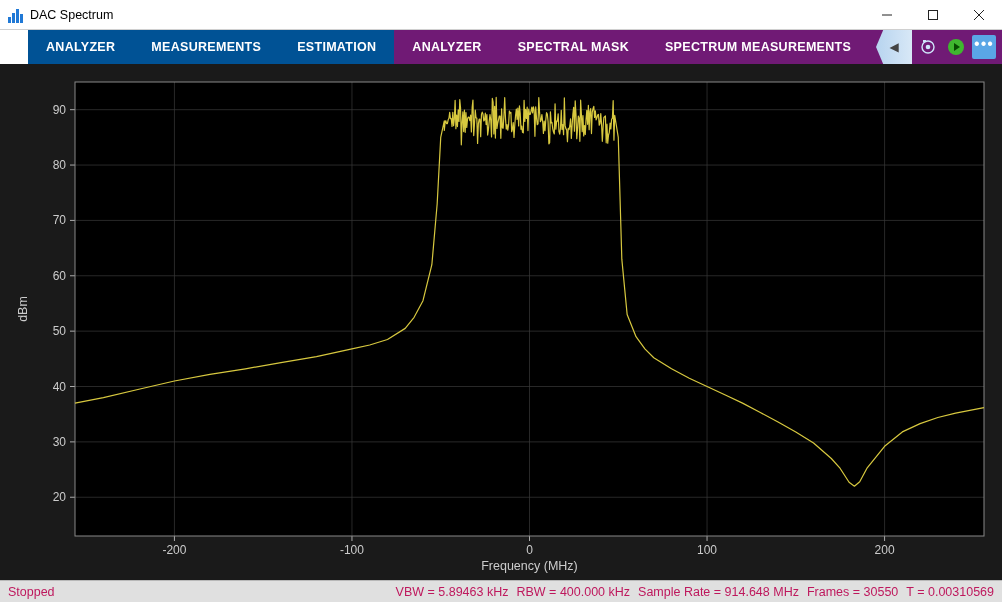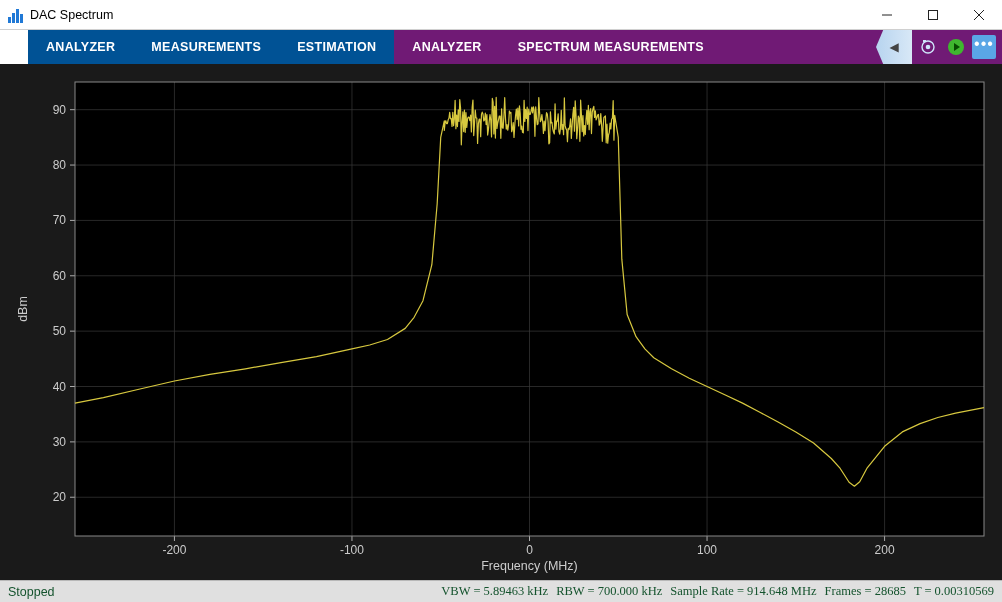--- a/index.html
+++ b/index.html
@@ -81,24 +81,24 @@
 .plot-area svg { display: block; }
 
 .statusbar {
   height: 22px;
   background: #e0e0e0;
   border-top: 1px solid #b8b8b8;
   display: flex;
   align-items: center;
   padding: 0 8px;
   font-size: 12.5px;
-  color: #14532d;
+  color: #be185d;
 }
 .statusbar .status-left { }
-.statusbar .status-right { margin-left: auto; display: flex; gap: 8px; font-family: Liberation Serif, serif; }
+.statusbar .status-right { margin-left: auto; display: flex; gap: 8px; }
 </style>
 </head>
 <body>
 
 <div class="titlebar">
   <div class="app-icon">
     <span style="height:6px"></span>
       <span style="height:10px"></span>
       <span style="height:14px"></span>
       <span style="height:9px"></span>
@@ -122,20 +122,21 @@
         </svg>
       </div>
   </div>
 </div>
 
 <div class="tabbar">
   <div class="tab selected">ANALYZER</div>
   <div class="tab selected">MEASUREMENTS</div>
   <div class="tab selected">ESTIMATION</div>
   <div class="tab">ANALYZER</div>
+  <div class="tab">SPECTRAL MASK</div>
   <div class="tab">SPECTRUM MEASUREMENTS</div>
   <div class="spacer"></div>
   <div class="tools">
     <div class="arrow-back">
       <span class="arrow-back-inner">◀</span>
     </div>
     <div class="tool-btn">
       <svg width="18" height="18" viewBox="0 0 18 18">
           <circle cx="9" cy="9" r="6" fill="none" stroke="#cfe6fb" stroke-width="1.4"></circle>
           <circle cx="9" cy="9" r="2.3" fill="#cfe6fb"></circle>
@@ -199,18 +200,18 @@
       <text x="529.5" y="506" fill="#ccc" font-size="12.5" text-anchor="middle" font-family="Arial">Frequency (MHz)</text>
       <text x="0" y="0" fill="#ccc" font-size="12.5" text-anchor="middle" font-family="Arial" transform="translate(27,245) rotate(-90)">dBm</text>
       <path d="M 75 339.1219512195122 L 103.40625 333.5853658536586 L 138.9140625 325.280487804878 L 174.421875 316.9756097560976 L 209.9296875 310.33170731707315 L 245.4375 304.79512195121947 L 280.9453125 298.70487804878053 L 316.453125 292.6146341463415 L 351.9609375 284.86341463414635 L 369.71484375 280.9878048780488 L 387.46875 275.45121951219517 L 405.22265625 264.3780487804878 L 414.099609375 253.3048780487805 L 422.9765625 236.6951219512195 L 431.853515625 200.70731707317077 L 437.1796875 139.8048780487805 L 440.73046875 73.3658536585366 L 444.28125 56.756097560975604 L 444.28125 66.51237609112445 L 445.0559659090909 58.881607264415265 L 445.8306818181818 56.72634021956952 L 446.60539772727276 59.70567962302579 L 447.38011363636366 59.62747770662719 L 448.15482954545456 55.82731196256168 L 448.92954545454546 54.335152484958826 L 449.70426136363636 48.42982980316697 L 450.47897727272726 54.7601229203035 L 451.2536931818182 54.682621977468955 L 452.0284090909091 62.459991411411295 L 452.803125 48.26780094838773 L 453.5778409090909 61.682975430169165 L 454.3525568181818 55.063559756274 L 455.1272727272727 36.26221544003215 L 455.9019886363637 64.65789935301677 L 456.6767045454546 50.98165590314204 L 457.4514204545455 62.55878078497636 L 458.22613636363633 45.96336297403889 L 459.00085227272723 57.430605238890394 L 459.7755681818182 35.70807073888716 L 460.5502840909091 43.90214416898601 L 461.325 80.7822189263577 L 462.0997159090909 58.05077788068269 L 462.8744318181818 47.92706542725131 L 463.64914772727275 67.58595446186666 L 464.42386363636365 46.088542628241896 L 465.19857954545455 68.28621625203726 L 465.97329545454545 48.52620509821975 L 466.74801136363635 63.49653261654328 L 467.52272727272725 54.84664142136313 L 468.2974431818182 53.00793993741786 L 469.0721590909091 53.26003490690363 L 469.846875 56.7424866279178 L 470.6215909090909 51.0951755175966 L 471.3963068181818 67.88009410067815 L 472.17102272727277 43.21093939596426 L 472.94573863636367 36.11666441842095 L 473.7204545454546 71.55314310690778 L 474.4951704545455 59.48400589922369 L 475.2698863636363 46.172538362915645 L 476.0446022727273 53.99755590336264 L 476.8193181818182 54.180433745776895 L 477.5940340909091 79.39491617193647 L 478.36875 59.66526803558958 L 479.1434659090909 55.37512307599502 L 479.9181818181818 55.03241814387462 L 480.69289772727274 72.68107191502833 L 481.46761363636364 50.40747880830861 L 482.24232954545454 48.10873876833119 L 483.01704545454544 50.29518839456557 L 483.79176136363634 56.95920525052975 L 484.56647727272724 55.86457443325065 L 485.3411931818182 49.171309195534036 L 486.1159090909091 60.53974208194671 L 486.890625 50.51877960420478 L 487.6653409090909 71.03354074665509 L 488.4400568181818 65.33266043301148 L 489.21477272727276 57.41854706102225 L 489.98948863636366 50.58431500408591 L 490.76420454545456 56.14226839683505 L 491.53892045454546 72.93182340582848 L 492.31363636363636 34.44029403503555 L 493.08835227272726 38.20324027599736 L 493.8630681818182 70.00351417829353 L 494.6377840909091 42.36523136497715 L 495.4125 74.08480362813498 L 496.1872159090909 33.396972211315074 L 496.9619318181818 64.37213630696812 L 497.7366477272727 59.03560910943543 L 498.5113636363637 55.535601293441346 L 499.2860795454545 51.98731376378555 L 500.0607954545454 52.14478411460465 L 500.83551136363633 74.33303445740222 L 501.61022727272723 44.74880114041025 L 502.3849431818182 63.850323025481885 L 503.1596590909091 64.18102019878148 L 503.934375 51.334146261235446 L 504.7090909090909 33.68620592684243 L 505.4838068181818 54.39207772236665 L 506.25852272727275 65.07165721270837 L 507.03323863636365 60.57910207484798 L 507.80795454545455 66.07325212860547 L 508.58267045454545 60.992246787391366 L 509.35738636363635 47.08365390503889 L 510.13210227272725 49.15239672505129 L 510.9068181818182 48.486851455319425 L 511.6815340909091 67.75960287163838 L 512.45625 65.15240976322349 L 513.2309659090909 58.609478281781605 L 514.0056818181818 73.51926261716602 L 514.7803977272728 61.325548888505296 L 515.5551136363637 51.629379552352304 L 516.3298295454545 45.012116785241744 L 517.1045454545454 55.33329957712073 L 517.8792613636363 44.139049357054546 L 518.6539772727273 62.00781567741268 L 519.4286931818182 41.91246260750762 L 520.2034090909091 49.40595286617287 L 520.978125 65.31385647004299 L 521.7528409090909 62.07553848081676 L 522.5275568181818 68.31956794704797 L 523.3022727272728 68.82662565950227 L 524.0769886363637 36.23273389298032 L 524.8517045454546 57.47642213381164 L 525.6264204545455 45.3999963245883 L 526.4011363636364 54.508762498778594 L 527.1758522727273 43.17275747972258 L 527.9505681818182 66.5748412415033 L 528.7252840909091 45.129670787287466 L 529.5 50.43569122052236 L 530.2747159090909 50.33173763245759 L 531.0494318181818 47.098408961393034 L 531.8241477272727 43.09985552113437 L 532.5988636363636 48.960991016556534 L 533.3735795454545 42.731699545929814 L 534.1482954545454 46.31053941773649 L 534.9230113636363 72.3324948925885 L 535.6977272727272 42.941615340076396 L 536.4724431818182 53.32360183446343 L 537.2471590909091 60.72778812598182 L 538.021875 59.772459651255474 L 538.7965909090909 33.61330751582085 L 539.5713068181818 48.66542998260411 L 540.3460227272727 57.76803640543676 L 541.1207386363637 56.14654099558567 L 541.8954545454546 50.54644108191735 L 542.6701704545455 57.71415613829657 L 543.4448863636364 69.48314610813628 L 544.2196022727273 56.979774985624374 L 544.9943181818182 66.68503133168764 L 545.7690340909091 56.12823405116217 L 546.54375 48.68294479246231 L 547.318465909091 50.04484228975929 L 548.0931818181818 57.74208624351161 L 548.8678977272727 79.84557182465488 L 549.6426136363636 78.65276022158412 L 550.4173295454545 47.737369667055646 L 551.1920454545455 58.843715304229306 L 551.9667613636364 58.28095562164617 L 552.7414772727273 64.79071874558628 L 553.5161931818182 68.03870330506106 L 554.290909090909 69.89980677726595 L 555.065625 39.86293966752072 L 555.8403409090909 65.16998795563154 L 556.6150568181818 57.09014713948363 L 557.3897727272727 57.21307564440974 L 558.1644886363636 49.81184991615652 L 558.9392045454545 67.4097526452232 L 559.7139204545454 70.19994918560332 L 560.4886363636363 64.27987224712314 L 561.2633522727273 46.39725234660705 L 562.0380681818182 65.4136141969824 L 562.8127840909091 60.71648356213262 L 563.5875 70.66202797083002 L 564.3622159090909 33.92868070008052 L 565.1369318181818 61.640197345769764 L 565.9116477272728 64.7658582964857 L 566.6863636363637 65.64444544279507 L 567.4610795454546 77.69266691307695 L 568.2357954545455 64.27268159394094 L 569.0105113636364 65.55145936512565 L 569.7852272727273 61.95302023399586 L 570.5599431818182 54.926190733430985 L 571.3346590909091 74.43074307469465 L 572.109375 61.7231626165248 L 572.8840909090909 50.040348175538725 L 573.6588068181818 43.391158610388175 L 574.4335227272727 67.25268425577792 L 575.2082386363636 36.82495682033908 L 575.9829545454545 50.23612991091187 L 576.7576704545454 74.69157244122772 L 577.5323863636363 64.7472082030148 L 578.3071022727272 52.03655206044664 L 579.0818181818182 53.934325087308935 L 579.8565340909091 77.27969821889792 L 580.63125 36.17082885186005 L 581.4059659090909 50.601561749018344 L 582.1806818181818 67.598031554422 L 582.9553977272727 51.515567194439654 L 583.7301136363637 71.9096037990368 L 584.5048295454546 61.592014016764494 L 585.2795454545455 70.42910279661777 L 586.0542613636364 55.26782725976648 L 586.8289772727273 46.337267424798085 L 587.6036931818182 60.299553675464495 L 588.378409090909 41.30097030912685 L 589.153125 65.69779727387908 L 589.9278409090908 47.3392433388446 L 590.7025568181818 44.54942965405837 L 591.4772727272726 69.53112400712337 L 592.2519886363636 48.19112735905361 L 593.0267045454545 44.56942146985028 L 593.8014204545455 42.33498257299448 L 594.5761363636364 53.42367949409294 L 595.3508522727274 46.92878854713791 L 596.1255681818182 55.8327258623255 L 596.9002840909092 53.74582902983042 L 597.675 51.042235746620236 L 598.449715909091 50.36303509728424 L 599.2244318181818 61.25303491590677 L 599.9991477272727 59.467264493038726 L 600.7738636363636 49.54562952230708 L 601.5485795454545 59.89625995856693 L 602.3232954545455 77.2843483653229 L 603.0980113636364 63.40817926886501 L 603.8727272727273 53.5099419612078 L 604.6474431818182 52.74573921135999 L 605.4221590909091 51.972946993624305 L 606.196875 78.81858286712259 L 606.9715909090909 60.171422911012314 L 607.7463068181818 79.19704930145735 L 608.5210227272727 71.01661236431516 L 609.2957386363636 68.30641183413798 L 610.0704545454545 59.17830462464218 L 610.8451704545455 64.83028261320237 L 611.6198863636364 55.17052895048164 L 612.3946022727273 54.28548566757178 L 613.1693181818182 36.659876505891816 L 613.9440340909091 76.19557161599619 L 614.71875 51.34376676562124 L 618.26953125 73.3658536585366 L 621.8203125 195.1707317073171 L 627.146484375 250.53658536585365 L 636.0234375 272.6829268292683 L 644.900390625 284.86341463414635 L 653.77734375 293.7219512195122 L 671.53125 304.79512195121947 L 689.28515625 314.20731707317077 L 707.0390625 322.5121951219512 L 724.79296875 330.8170731707317 L 742.546875 339.1219512195122 L 760.30078125 348.53414634146344 L 778.0546875 357.9463414634146 L 795.80859375 367.9121951219512 L 813.5625 378.98536585365855 L 831.31640625 394.4878048780488 L 840.193359375 404.45365853658535 L 849.0703125 418.2951219512195 L 854.396484375 422.1707317073171 L 859.72265625 417.74146341463415 L 866.82421875 404.45365853658535 L 884.578125 382.30731707317074 L 902.33203125 367.9121951219512 L 920.0859375 359.60731707317075 L 937.83984375 353.5170731707317 L 955.59375 349.08780487804876 L 984 343.5512195121951" fill="none" stroke="#d7c83f" stroke-width="1.2" stroke-linejoin="round"></path>
     </svg>
 </div>
 
 <div class="statusbar">
   <div class="status-left">Stopped</div>
   <div class="status-right">
     <span>VBW = 5.89463 kHz</span>
-    <span>RBW = 700.000 kHz</span>
+    <span>RBW = 400.000 kHz</span>
     <span>Sample Rate = 914.648 MHz</span>
-    <span>Frames = 28685</span>
+    <span>Frames = 30550</span>
     <span>T = 0.00310569</span>
   </div>
 </div>
 
 </body></html>

